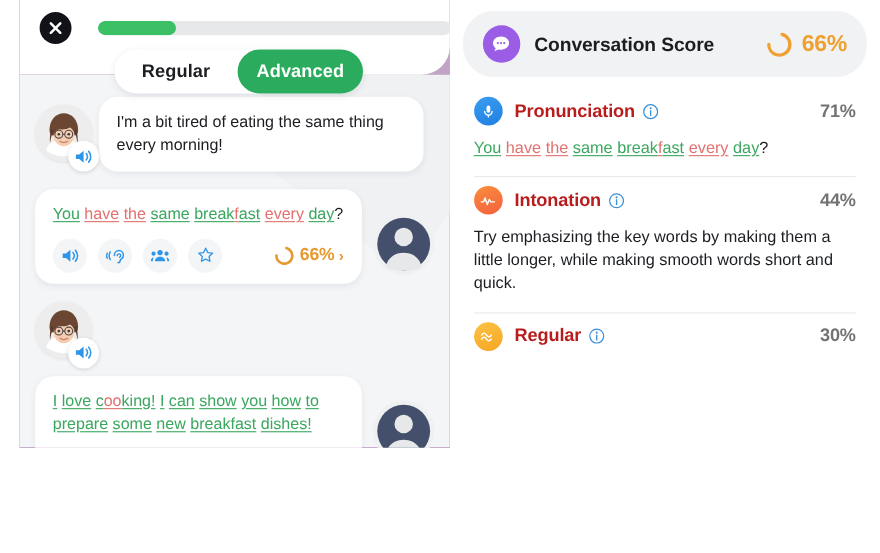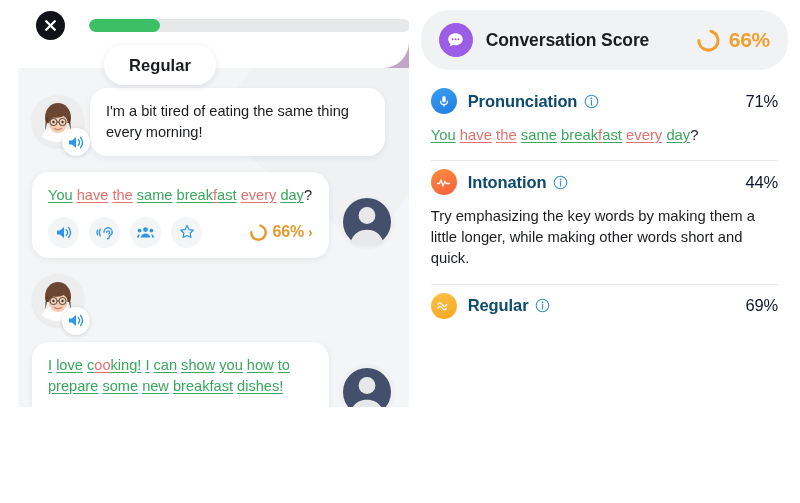--- a/index.html
+++ b/index.html
@@ -226,27 +226,27 @@
   .metric-head { display: flex; align-items: center; margin-bottom: 11px; }
   .metric-icon {
     width: 26px; height: 26px; border-radius: 50%;
     display: flex; align-items: center; justify-content: center;
     flex: 0 0 26px;
   }
   .mi-pron { background: linear-gradient(160deg,#3a9ef0,#1f7fe0); }
   .mi-into { background: linear-gradient(160deg,#f98e3c,#f4603f); }
   .mi-flu  { background: linear-gradient(160deg,#fcc245,#f5a623); }
   .metric-name {
-    font-size: 16.5px; font-weight: bold; color: #0c4a6e;
+    font-size: 16.5px; font-weight: bold; color: #b91c1c;
     margin-left: 11px; letter-spacing: -.1px;
   }
   .info-i { margin-left: 7px; cursor: pointer; display: flex; }
   .metric-pct {
     margin-left: auto;
-    font-size: 16.5px; font-weight: normal; color: #0f172a;
+    font-size: 16.5px; font-weight: bold; color: #737373;
     letter-spacing: -.2px;
   }
   .metric-body {
     font-size: 14.8px; line-height: 1.43; color: #1b1d21;
     padding-left: 0px;
   }
   .metric-body span { text-decoration: underline; text-underline-offset: 2px; }
   .divider {
     height: 1px; background: #e9eaec;
     margin: 14px 10px 0 10px;
@@ -265,20 +265,21 @@
           <path d="M2.2 2.2 L10.8 10.8 M10.8 2.2 L2.2 10.8" stroke="#ffffff" stroke-width="2.3" stroke-linecap="round"></path>
         </svg>
       </div>
       <div class="progress-track">
         <div class="progress-fill" id="progress-fill" style="width: 22%;"></div>
       </div>
     </div>
 
     <div class="seg-wrap">
       <div class="seg seg-regular">Regular</div>
+      <div class="seg seg-advanced">Advanced</div>
     </div>
 
     <div class="chat-area">
 
       <div class="row row-left">
         <div class="bot-av-wrap">
           <div class="bot-av">
             <svg viewBox="0 0 52 52" width="52" height="52">
               <circle cx="26" cy="26" r="26" fill="#ededed"></circle>
               <path d="M26 47c-9 0-16-5-16-5 1-7 7-10 16-10s15 3 16 10c0 0-7 5-16 5z" fill="#ffffff"></path>
@@ -498,39 +499,39 @@
         <div class="metric-name">Intonation</div>
         <div class="info-i">
           <svg width="15" height="15" viewBox="0 0 15 15">
             <circle cx="7.5" cy="7.5" r="6.3" fill="none" stroke="#3a8fd8" stroke-width="1.1"></circle>
             <circle cx="7.5" cy="4.4" r=".95" fill="#3a8fd8"></circle>
             <path d="M7.5 6.6v4.4" stroke="#3a8fd8" stroke-width="1.2" stroke-linecap="round"></path>
           </svg>
         </div>
         <div class="metric-pct">44%</div>
       </div>
-      <div class="metric-body">Try emphasizing the key words by making them a little longer, while making other words short and quick.</div>
+      <div class="metric-body">Try emphasizing the key words by making them a little longer, while making smooth words short and quick.</div>
     </div>
 
     <div class="divider"></div>
 
     <div class="metric">
       <div class="metric-head">
         <div class="metric-icon mi-flu">
           <svg width="15" height="12" viewBox="0 0 15 12">
             <path d="M1.8 4.6c1.3-2.2 3-2.2 4.4 0s3.1 2.2 4.4 0" stroke="#ffffff" stroke-width="1.3" fill="none" stroke-linecap="round"></path>
             <path d="M1.8 8.2c1.3-2.2 3-2.2 4.4 0s3.1 2.2 4.4 0" stroke="#ffffff" stroke-width="1.3" fill="none" stroke-linecap="round"></path>
           </svg>
         </div>
         <div class="metric-name">Regular</div>
         <div class="info-i">
           <svg width="15" height="15" viewBox="0 0 15 15">
             <circle cx="7.5" cy="7.5" r="6.3" fill="none" stroke="#3a8fd8" stroke-width="1.1"></circle>
             <circle cx="7.5" cy="4.4" r=".95" fill="#3a8fd8"></circle>
             <path d="M7.5 6.6v4.4" stroke="#3a8fd8" stroke-width="1.2" stroke-linecap="round"></path>
           </svg>
         </div>
-        <div class="metric-pct">69%</div>
+        <div class="metric-pct">30%</div>
       </div>
     </div>
 
   </div>
 </div>
 
 </body></html>

